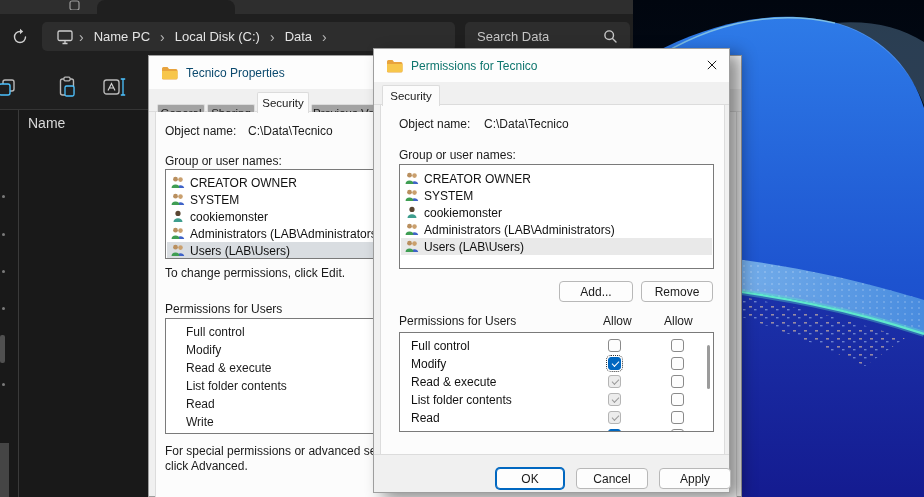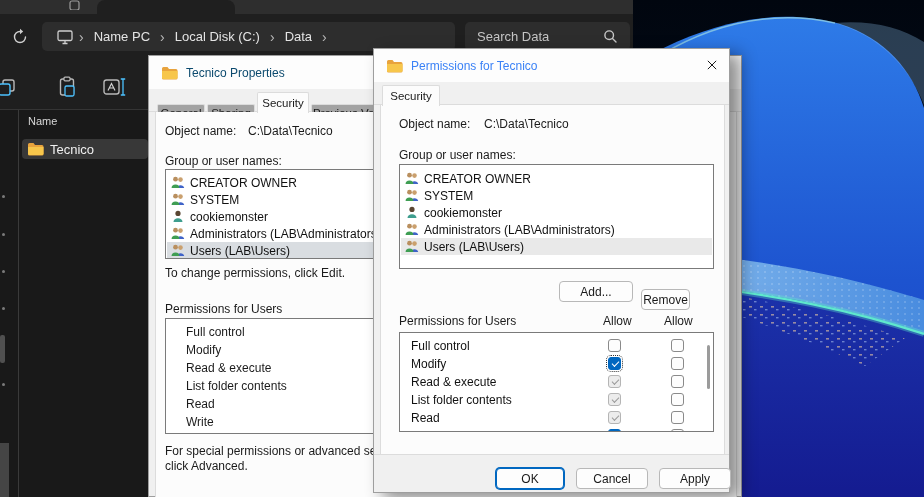--- a/index.html
+++ b/index.html
@@ -21,30 +21,30 @@
   .crumb-sep { color:#b8b8b8; font-size:14px; padding:0 1px; }
   .searchpill { left:465px; width:165px; padding:0 12px; justify-content:space-between; }
   .search-ph { color:#c6c6c6; font-size:13px; background:transparent; border:none; outline:none; width:110px; font-family:"Liberation Sans",sans-serif; }
   .search-ph::placeholder { color:#c6c6c6; opacity:1; }
   .cmdbar { position:absolute; left:0; top:56px; width:633px; height:54px; background:#1f1f1f; border-bottom:1px solid #353535; }
   .filearea { position:absolute; left:0; top:110px; width:633px; height:387px; background:#191919; }
   .navline { position:absolute; left:18px; top:0; width:1px; height:387px; background:#3a3a3a; }
   .navdot { position:absolute; left:2px; width:3px; height:3px; border-radius:50%; background:#7a7a7a; }
   .navthumb { position:absolute; left:0; top:225px; width:5px; height:28px; background:#505050; border-radius:2px; }
   .navcorner { position:absolute; left:0; top:333px; width:9px; height:54px; background:#454545; }
-  .colhead { position:absolute; left:28px; top:5px; color:#d9d9d9; font-size:11px; }
+  .colhead { position:absolute; left:28px; top:5px; color:#d9d9d9; font-size:14px; }
   .frow { position:absolute; left:22px; width:126px; height:20px; display:flex; align-items:center; border-radius:4px; color:#f0f0f0; font-size:13px; }
   .frow.sel { background:#383838; }
   .frow svg { margin:0 6px 0 5px; }
 
   
   .dlg { position:absolute; background:#f0f0f0; border:1px solid #9e9e9e; }
   .dlg-title { position:absolute; left:0; top:0; right:0; height:33px; background:#fdfdfd; display:flex; align-items:center; }
   .dlg-title svg { margin:0 8px 0 12px; }
-  .dlg-title .t { font-size:12px; color:#3b82f6; }
+  .dlg-title .t { font-size:12px; color:#0f766e; }
   .dlg-title .t.inactive { color:#0c4a6e; }
   .tabstrip { position:absolute; left:0; right:0; top:33px; height:23px; background:#f0f0f0; border-bottom:1px solid #dcdcdc; }
   .wtab { position:absolute; top:15px; height:16px; font-size:11.5px; color:#1a1a1a; background:#a3a3a3; border:1px solid #dcdcdc; border-bottom:none; border-radius:2px 2px 0 0; text-align:center; line-height:16px; }
   .wtab.active { top:3px; height:21px; line-height:20px; background:#fcfcfc; z-index:2; }
   .page { position:absolute; background:#fcfcfc; border:1px solid #dcdcdc; border-top:none; }
   .lbl { position:absolute; font-size:12px; color:#1b1b1b; white-space:nowrap; }
   .listbox { position:absolute; background:#fff; border:1px solid #7a7a7a; overflow:hidden; }
   .lrow { position:absolute; left:1px; right:1px; height:17px; display:flex; align-items:center; font-size:12px; color:#111; white-space:nowrap; }
   .lrow svg { margin:0 4px 0 4px; flex:none; }
   .lrow.sel-front { background:#e9e9e9; }
@@ -170,27 +170,20 @@
       <div class="navdot" style="top:85px"></div>
       <div class="navdot" style="top:123px"></div>
       <div class="navdot" style="top:160px"></div>
       <div class="navdot" style="top:197px"></div>
       <div class="navdot" style="top:235px"></div>
       <div class="navdot" style="top:273px"></div>
       <div class="navthumb"></div>
       <div class="navcorner"></div>
       <div class="colhead">Name</div>
 
-      <div class="frow sel" style="top:29px">
-        <svg width="17" height="14" viewBox="0 0 17 14">
-          <path d="M1 2.5 a1.5 1.5 0 0 1 1.5-1.5 h4 l1.5 2 h7 a1.5 1.5 0 0 1 1.5 1.5 v7.5 a1.5 1.5 0 0 1 -1.5 1.5 h-12.5 a1.5 1.5 0 0 1 -1.5-1.5 Z" fill="#e8a33d"></path>
-          <path d="M1 5 h15.5 v6.5 a1.5 1.5 0 0 1 -1.5 1.5 h-12.5 a1.5 1.5 0 0 1 -1.5-1.5 Z" fill="#f7c64b"></path>
-        </svg>
-        <span>Tecnico</span>
-      </div>
     </div>
   </div>
 
   <div class="dlg" style="left:148px;top:55px;width:594px;height:442px">
     <div class="dlg-title">
       <svg width="17" height="14" viewBox="0 0 17 14">
         <path d="M1 2.5 a1.5 1.5 0 0 1 1.5-1.5 h4 l1.5 2 h7 a1.5 1.5 0 0 1 1.5 1.5 v7.5 a1.5 1.5 0 0 1 -1.5 1.5 h-12.5 a1.5 1.5 0 0 1 -1.5-1.5 Z" fill="#e8a33d"></path>
         <path d="M1 5 h15.5 v6.5 a1.5 1.5 0 0 1 -1.5 1.5 h-12.5 a1.5 1.5 0 0 1 -1.5-1.5 Z" fill="#f7c64b"></path>
       </svg>
       <span class="t inactive">Tecnico Properties</span>
@@ -332,21 +325,21 @@
             <circle cx="9.5" cy="3.6" r="2.3" fill="#caa06e"></circle>
             <path d="M5.8 12 a3.8 3.4 0 0 1 7.4 0 Z" fill="#3f63c8"></path>
             <circle cx="4.5" cy="3.2" r="2.4" fill="#b98f5e"></circle>
             <path d="M0.6 12 a3.9 3.5 0 0 1 7.8 0 Z" fill="#3f9e53"></path>
           </svg>
         <span>Users (LAB\Users)</span>
       </div>
     </div>
 
     <div class="win-btn" style="left:185px;top:232px;width:74px;height:21px">Add...</div>
-    <div class="win-btn" style="left:267px;top:240px;width:49px;height:21px">Remove</div>
+    <div class="win-btn" style="left:267px;top:232px;width:72px;height:21px">Remove</div>
 
     <span class="lbl" style="left:25px;top:265px">Permissions for Users</span>
     <span class="lbl" style="left:229px;top:265px">Allow</span>
     <span class="lbl" style="left:290px;top:265px">Allow</span>
 
     <div class="listbox" style="left:25px;top:283px;width:315px;height:100px">
       <div class="permrow" style="top:4px">
         <span class="pn">Full control</span>
         <span class="cb cb-unchecked" style="left:207px;top:2px"></span>
         <span class="cb cb-unchecked" style="left:270px;top:2px"></span>

